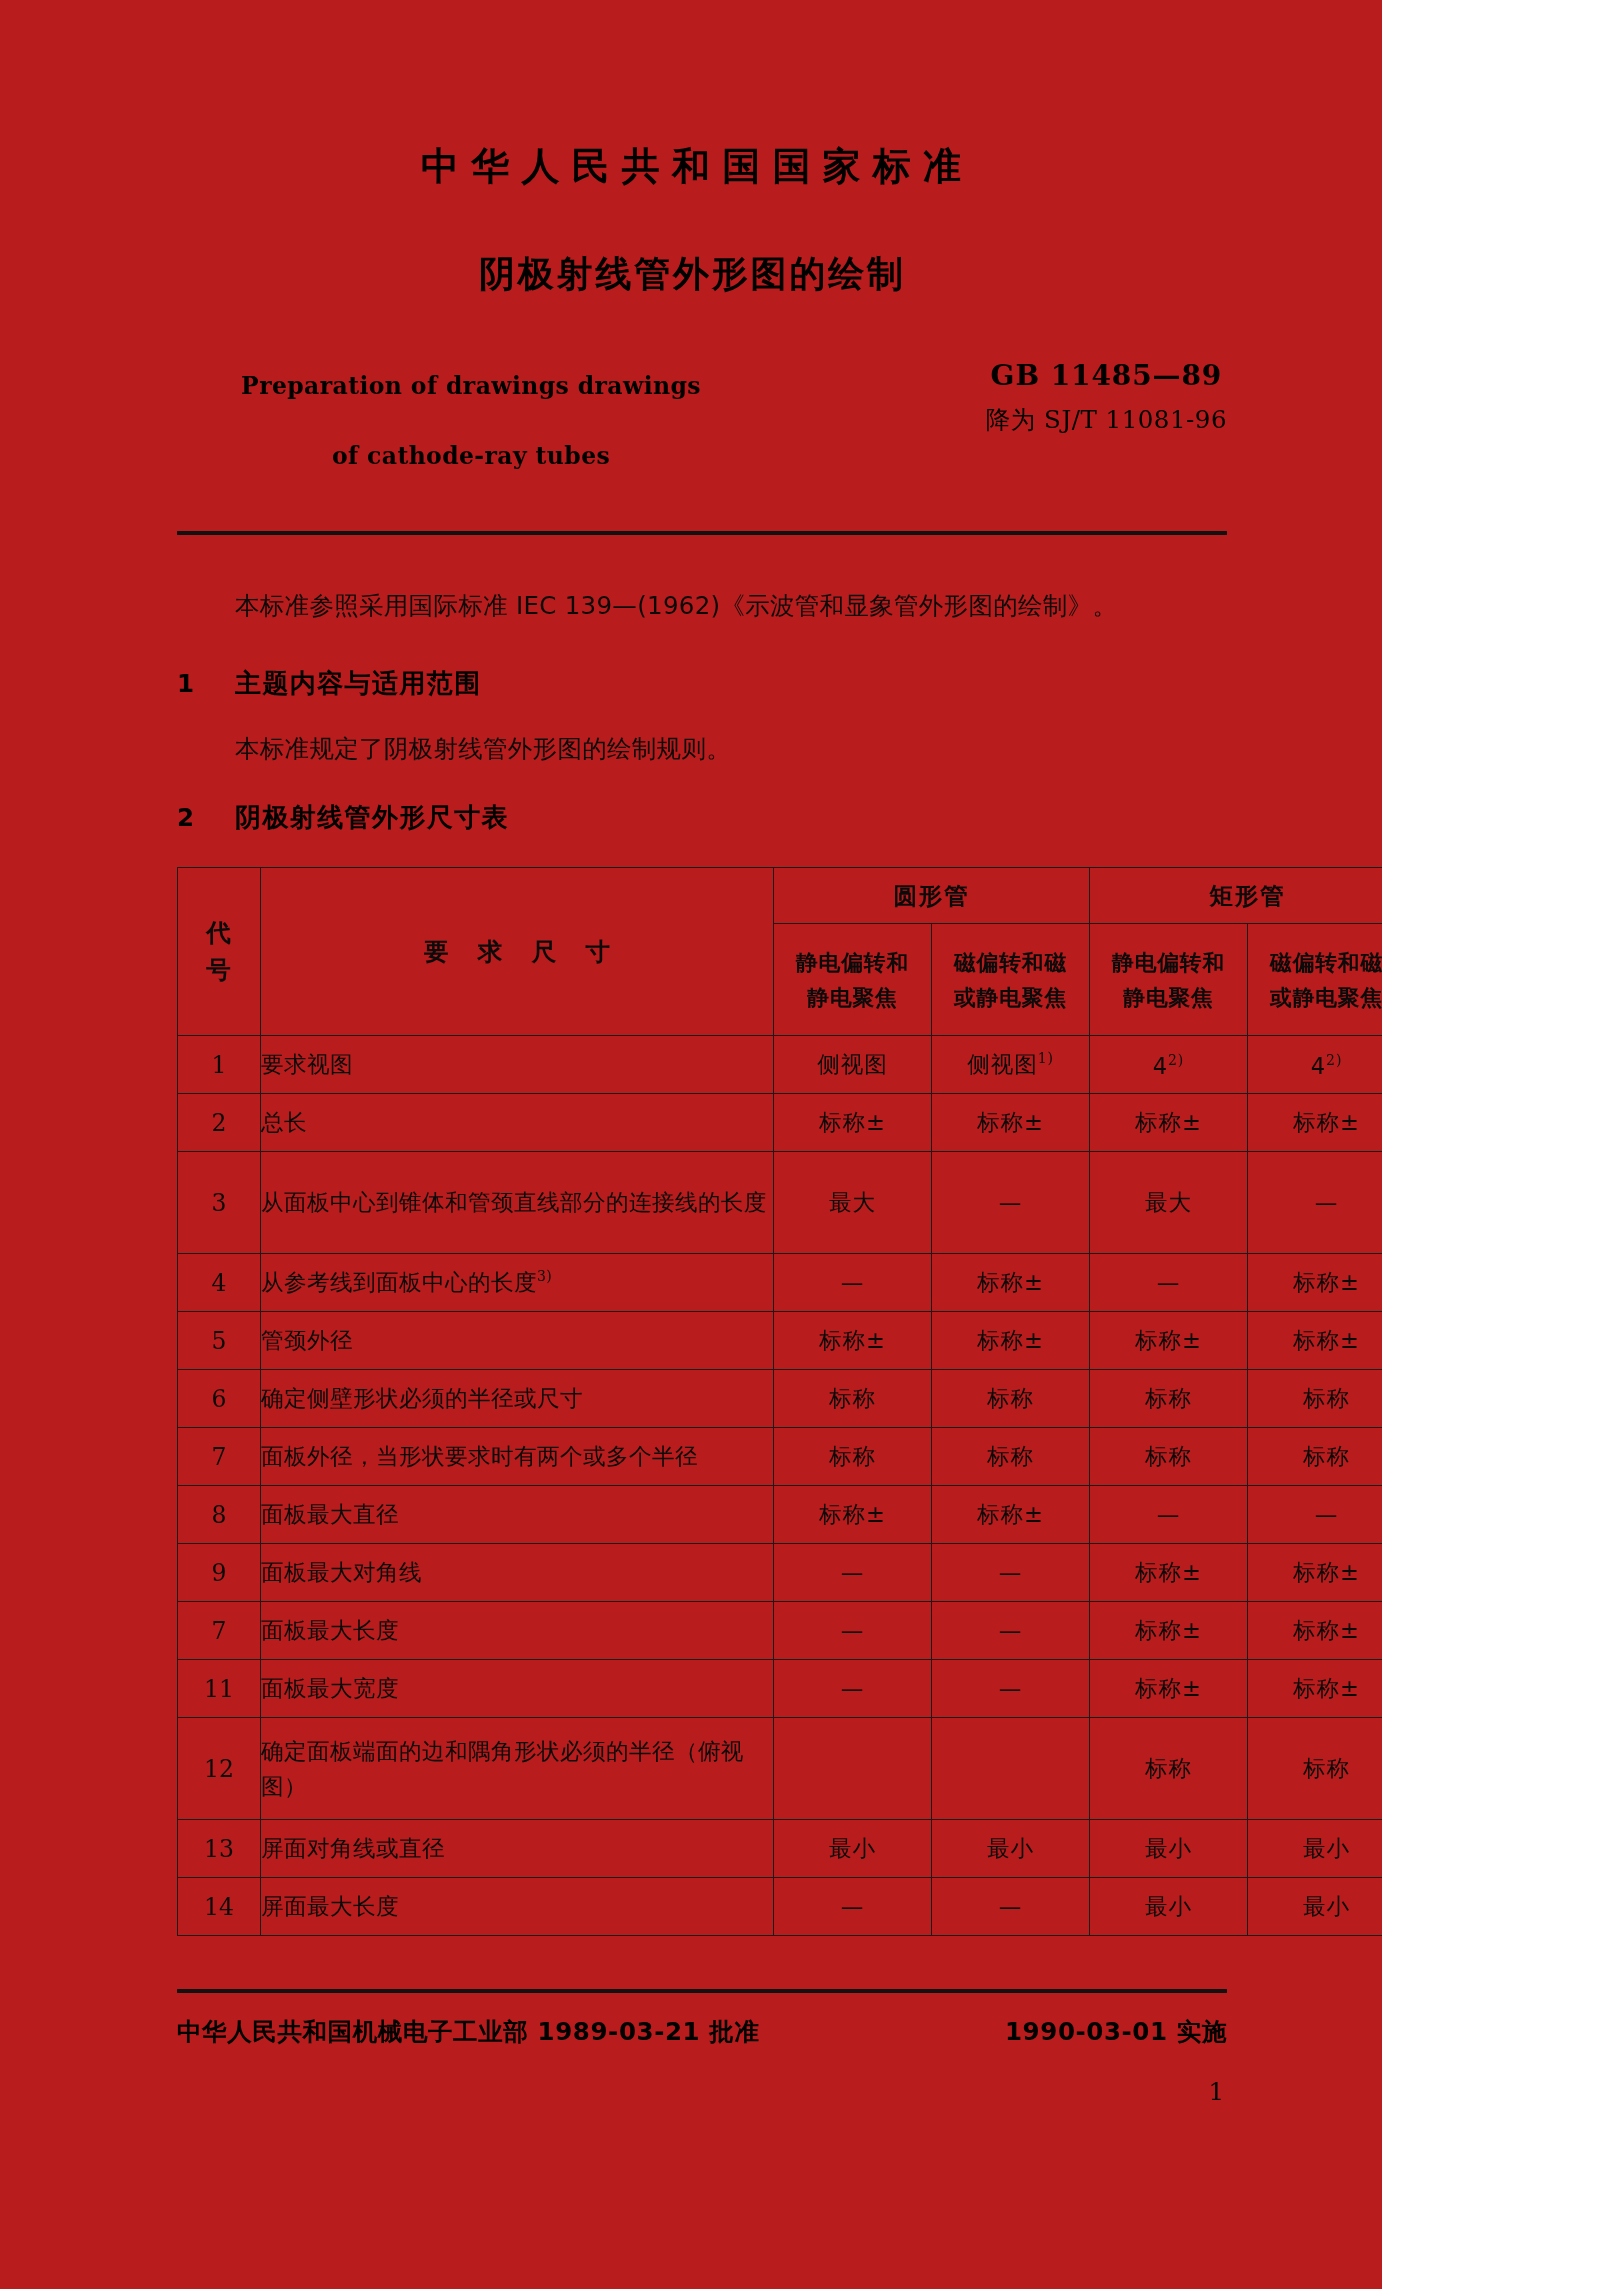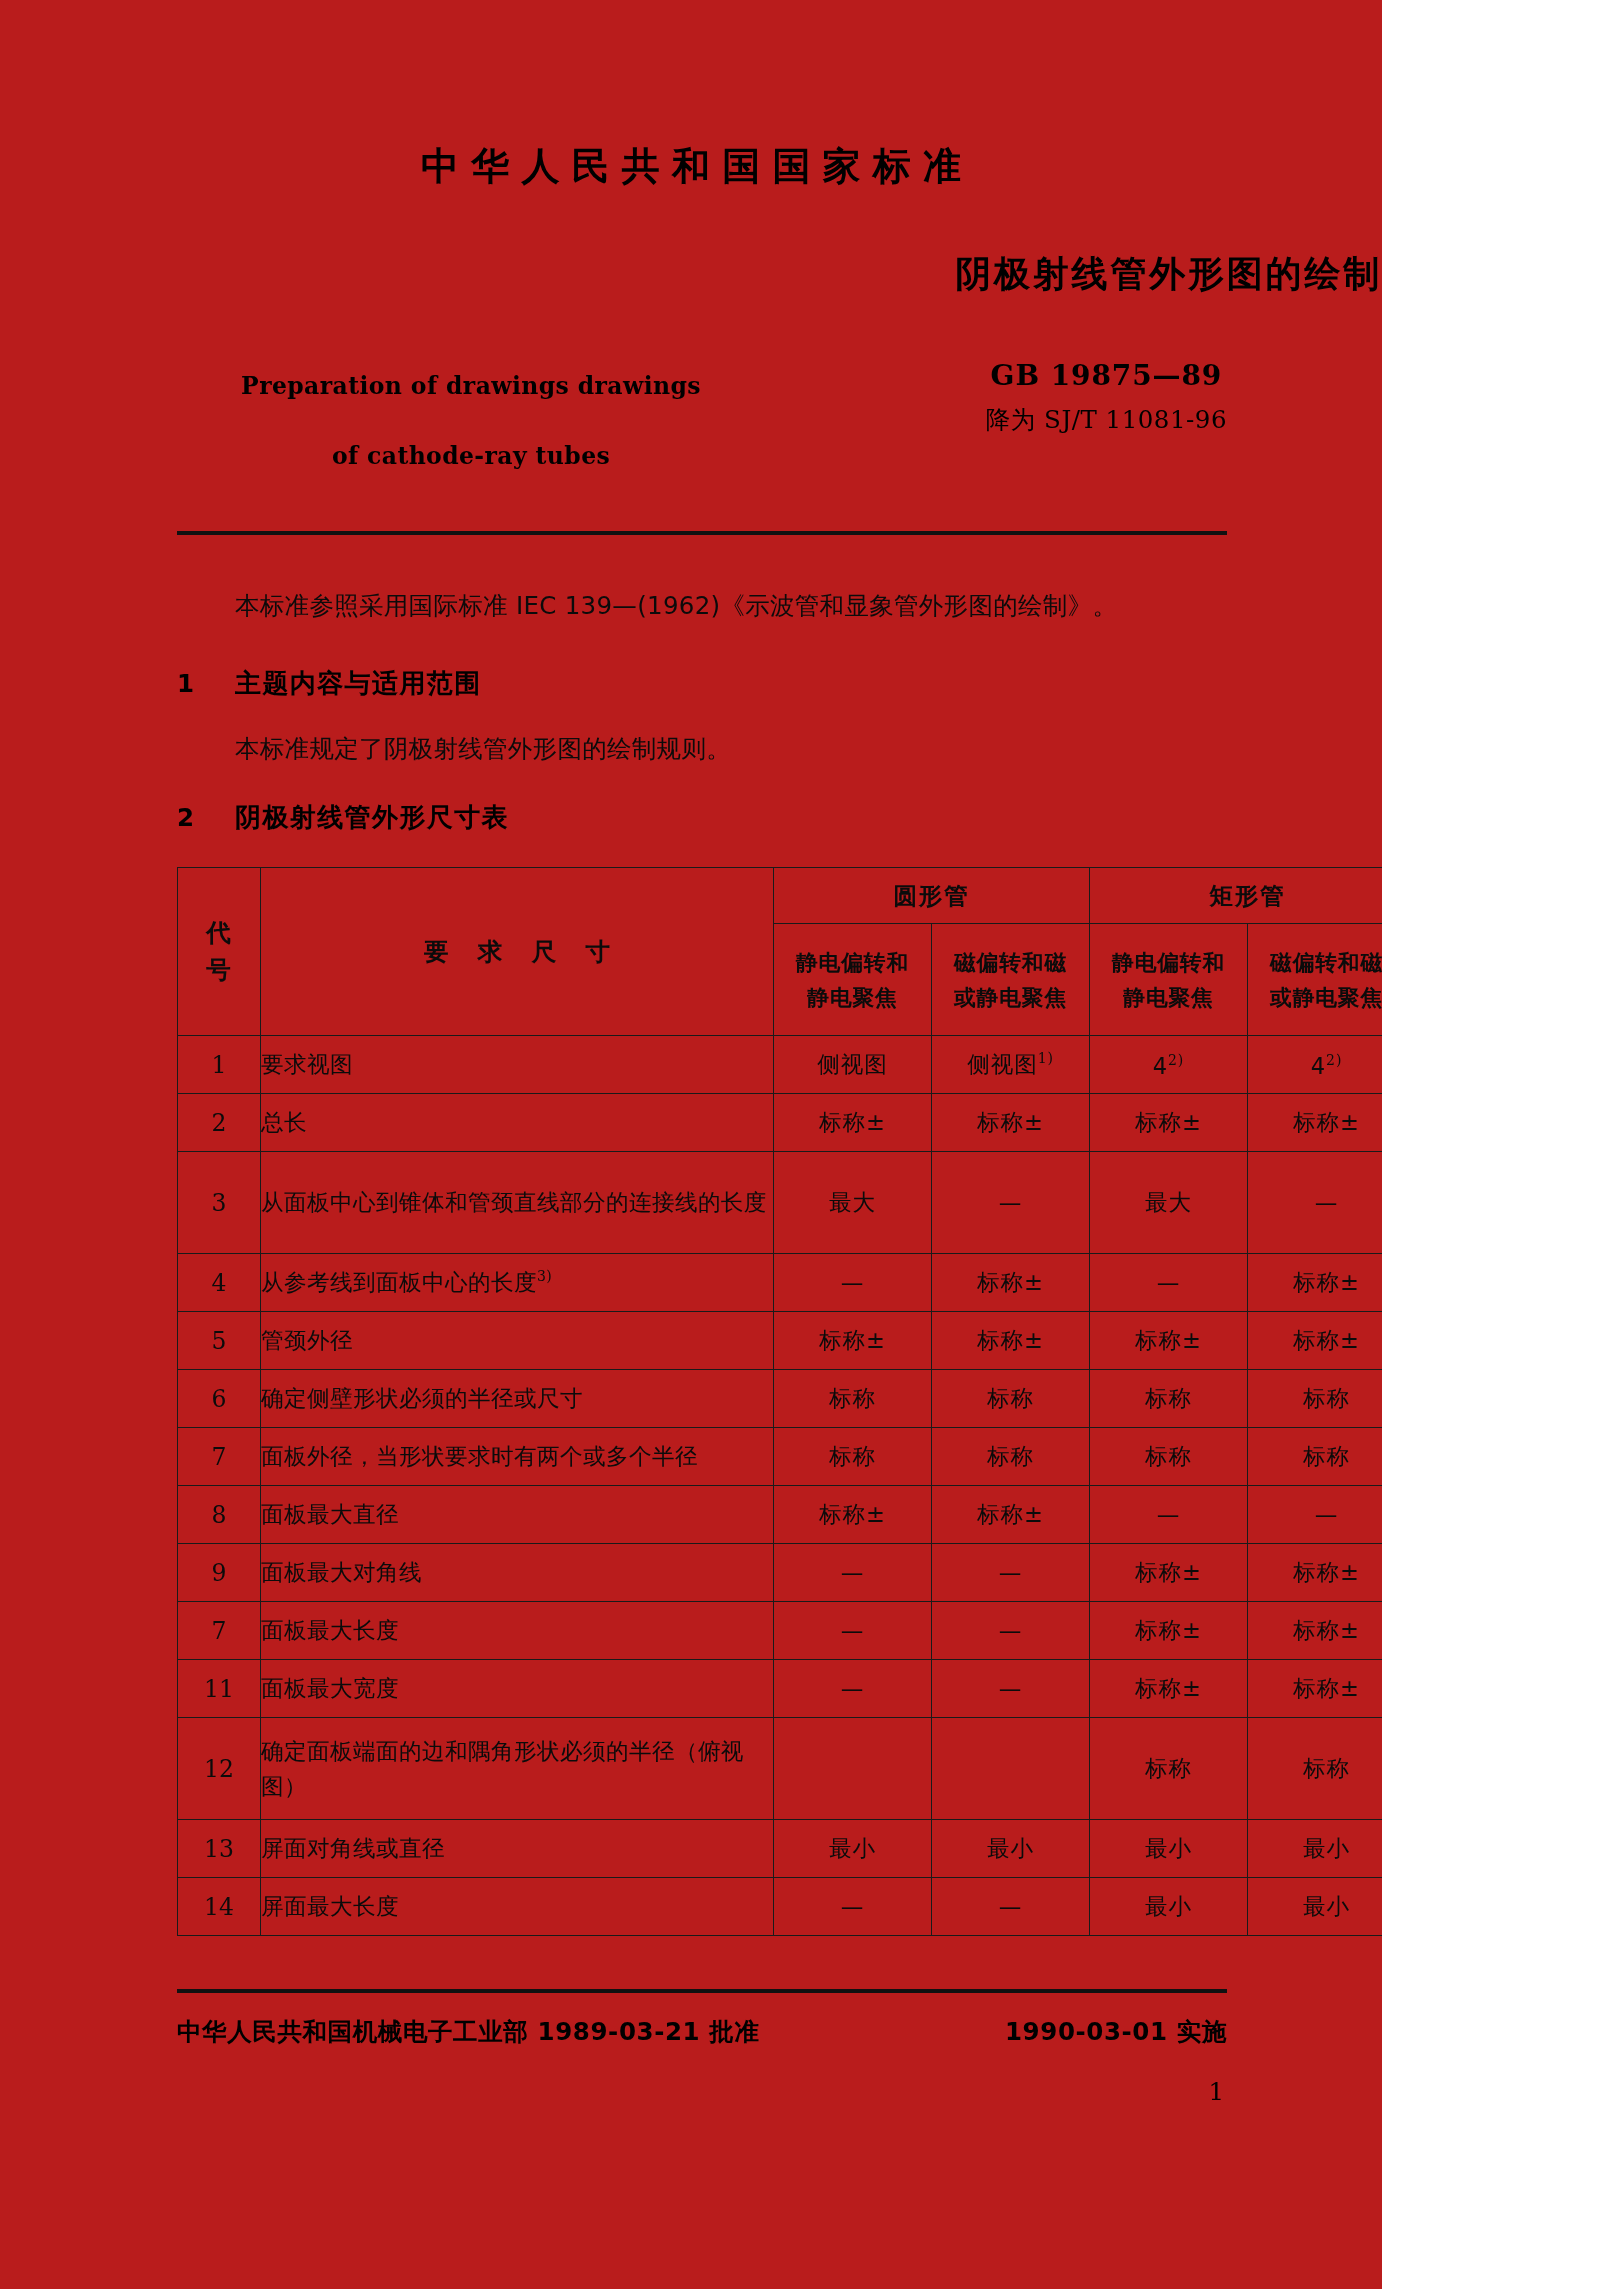--- a/index.html
+++ b/index.html
@@ -29,21 +29,21 @@
   .national-title {
     text-align: center;
     font-size: 38px;
     font-weight: 700;
     letter-spacing: 12.2px;
     text-indent: 12.2px;
     font-family: "DejaVu Sans", "Liberation Sans", sans-serif;
     color: #000;
   }
   .doc-title {
-    text-align: right;
+    text-align: center;
     font-size: 36px;
     font-weight: 700;
     letter-spacing: 2.8px;
     text-indent: 2.8px;
     margin-top: 58px;
     color: #000;
   }
   .en-wrap {
     position: absolute;
     left: 0;
@@ -241,21 +241,21 @@
   <div class="masthead">
     <div class="national-title">中华人民共和国国家标准</div>
     <div class="doc-title">阴极射线管外形图的绘制</div>
 
     <div class="en-wrap">
       <div class="en-line">Preparation of drawings drawings</div>
       <div class="en-line second">of cathode-ray tubes</div>
     </div>
 
     <div class="std-block">
-      <div class="std-no">GB 19875—89</div>
+      <div class="std-no">GB 11485—89</div>
       <div class="std-sub">降为 SJ/T 11081-96</div>
     </div>
   </div>
 
   <div class="rule-top"></div>
 
   <div class="body">
 
     <p class="para lead">本标准参照采用国际标准 IEC 139—(1962)《示波管和显象管外形图的绘制》。</p>
 

